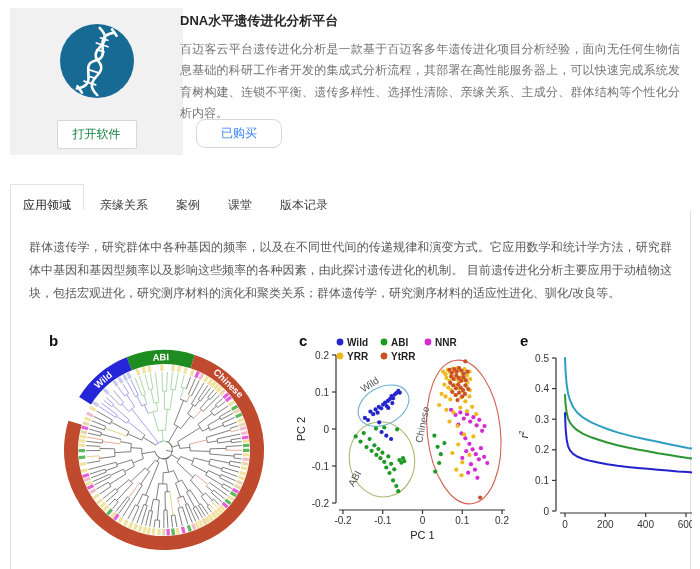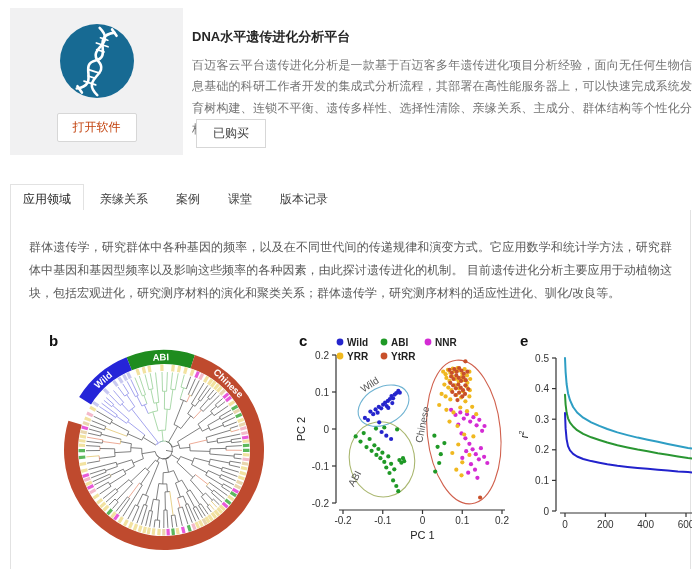--- a/index.html
+++ b/index.html
@@ -3,33 +3,33 @@
 <meta charset="utf-8">
 <style>
   html,body{margin:0;padding:0;background:#fff;}
   .page{position:relative;width:700px;height:569px;background:#fff;overflow:hidden;
         font-family:"Liberation Sans","DejaVu Sans",sans-serif;}
 
   
   .product-card{position:absolute;left:10px;top:8px;width:173px;height:147px;background:#f1f1f2;}
   .icon-circle{position:absolute;left:50%;top:16px;transform:translateX(-50%);
                width:74px;height:74px;border-radius:50%;display:flex;align-items:center;justify-content:center;}
-  .open-btn{position:absolute;left:50%;bottom:13px;transform:translateX(-50%);
+  .open-btn{position:absolute;left:50%;bottom:6px;transform:translateX(-50%);
             background:#fff;border:1px solid #d7d7d7;border-radius:2px;
-            padding:5px 15px;font-size:12px;color:#c2410c;white-space:nowrap;cursor:pointer;}
-  .product-info{position:absolute;left:192px;top:12px;width:500px;margin-top:16px;}
+            padding:5px 15px;font-size:12px;color:#15803d;white-space:nowrap;cursor:pointer;}
+  .product-info{position:absolute;left:180px;top:12px;width:500px;}
   .product-title{font-size:13px;font-weight:bold;color:#262626;}
   .product-desc{margin-top:9px;font-size:12px;color:#737373;line-height:1.78;text-align:justify;}
   .purchased-btn{position:absolute;left:196px;top:119px;background:#fff;border:1px solid #d7d7d7;
-                 border-radius:0;padding:5px 16px;font-size:12px;color:#404040;cursor:pointer;}
+                 border-radius:9px;padding:5px 24px;font-size:12px;color:#3b82f6;cursor:pointer;}
 
   
   .tabs{position:absolute;left:10px;top:184px;width:681px;display:flex;align-items:flex-end;
         border-bottom:1px solid #e2e2e2;font-size:12px;color:#404040;box-sizing:border-box;}
-  .tab{padding:6px 12px;margin-right:4px;cursor:pointer;white-space:nowrap;}
+  .tab{padding:12px 12px;margin-right:4px;cursor:pointer;white-space:nowrap;}
   .tab.active{background:#fff;border:1px solid #e2e2e2;border-bottom:1px solid #fff;margin-bottom:-1px;color:#262626;}
 
   
   .content-panel{position:absolute;left:10px;top:210px;width:679px;height:359px;
                  border-left:1px solid #e2e2e2;border-right:1px solid #e2e2e2;background:#fff;box-sizing:content-box;}
   .content-paragraph{margin:26px 18px 0 18px;font-size:12px;color:#595959;line-height:1.9;text-align:justify;}
   .figure{position:absolute;left:0;top:112px;width:679px;height:247px;}
   .fig-panel{position:absolute;}
   #panel-b{left:30px;top:6px;}
   #panel-c{left:280px;top:8px;}

